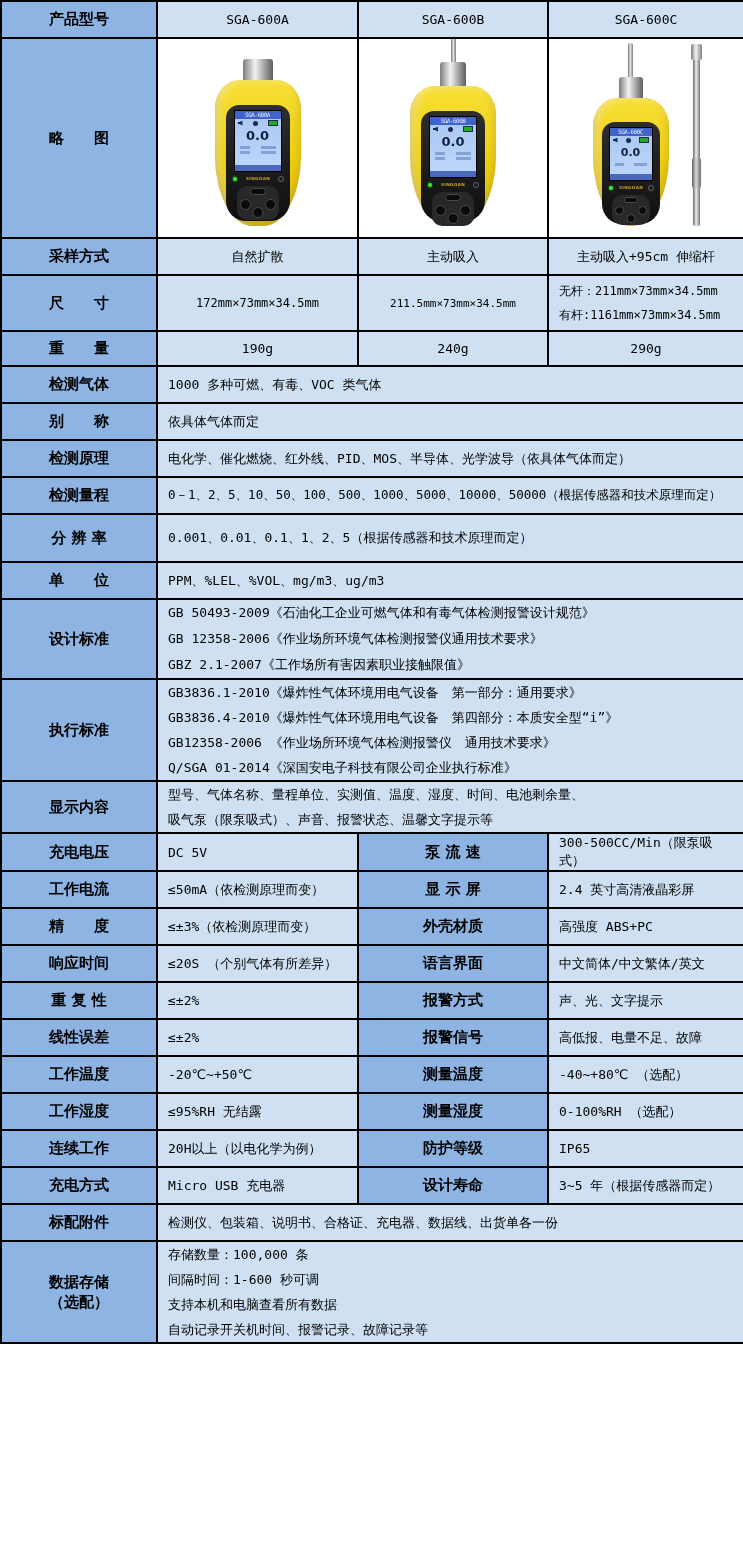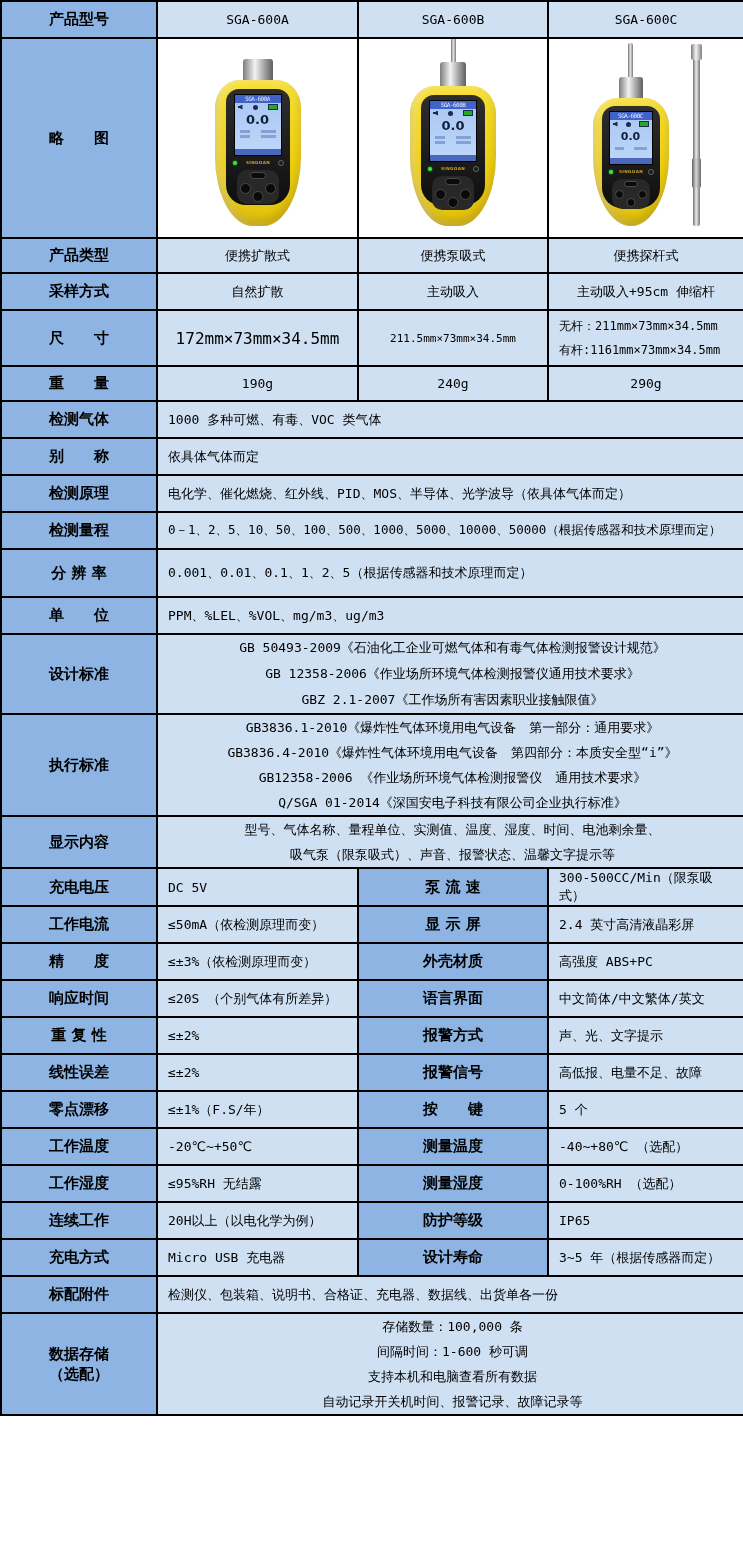--- a/index.html
+++ b/index.html
@@ -9,36 +9,36 @@
   table.spec th, table.spec td { border:2px solid #000; padding:0; overflow:hidden; vertical-align:middle; box-sizing:border-box; }
 
   .lbl { background:#8DB4E2; font-weight:700; font-size:15px; text-align:center; line-height:1.35;margin-left:8px; }
   .val { background:#CFE0F3; font-size:13px; font-family:"DejaVu Sans Mono","DejaVu Sans",monospace; }
   .c { text-align:center; }
   .l { text-align:left; padding-left:10px !important; padding-right:6px !important; }
 
   .h35{height:35px}.h36{height:48px}.h37{height:37px}.h50{height:50px}
   .h56{height:56px}.h80{height:80px}.h100{height:100px}.h200{height:200px}
 
-  .lines div { line-height:25px; white-space:nowrap;text-align:center; }
+  .lines div { line-height:25px; white-space:nowrap; }
   .lines3 div { line-height:26px; }
   .two-line div { line-height:24px; white-space:nowrap; }
 
   
   .cell-img { background:#fff; }
   .devbox { height:196px; display:flex; align-items:flex-end; justify-content:center; gap:24px; padding-bottom:10px; box-sizing:border-box; }
   .device { flex:0 0 auto; }
   .probe { width:5px; height:34px; margin:0 auto; background:linear-gradient(90deg,#6f6f6f,#e8e8e8 45%,#7a7a7a); border-radius:2px 2px 0 0; }
   .cap { width:30px; height:24px; margin:0 auto; background:linear-gradient(90deg,#7d7d7d,#f2f2f2 40%,#9a9a9a 75%,#5f5f5f); border-radius:3px 3px 2px 2px; }
   .dev-b .cap { width:26px; height:27px; }
   .dev-c .cap { width:24px; height:24px; }
   .body { width:86px; height:146px; margin:-3px auto 0; background:linear-gradient(180deg,#f7df35,#eecf10 55%,#e2c30c); border-radius:24px 24px 38px 38px / 28px 28px 70px 70px; padding-top:9px; box-sizing:border-box; box-shadow:inset 0 -6px 10px rgba(120,90,0,.35), inset 4px 0 8px rgba(255,255,255,.5); }
   .dev-b .body { height:140px; }
   .dev-c .body { width:76px; height:128px; padding-top:8px; }
-  .panel { width:64px; height:116px; margin:0 auto; background:linear-gradient(180deg,#2e2e2e,#0e0e0e); border-radius:13px 13px 20px 20px; padding-top:5px; box-sizing:border-box; }
+  .panel { width:64px; height:116px; margin:16px auto; background:linear-gradient(180deg,#2e2e2e,#0e0e0e); border-radius:13px 13px 20px 20px; padding-top:5px; box-sizing:border-box; }
   .dev-b .panel { height:110px; }
   .dev-c .panel { width:58px; height:102px; }
   .screen { width:48px; height:62px; margin:0 auto; background:linear-gradient(180deg,#a9c7f3,#bed7fa); border:1px solid #000; display:flex; flex-direction:column; overflow:hidden; box-sizing:border-box; }
   .dev-c .screen { width:44px; height:54px; }
   .scr-title { flex:0 0 8px; background:#3f63c8; color:#eaf1ff; font-size:6px; line-height:8px; text-align:center; font-family:"DejaVu Sans Mono",monospace; letter-spacing:-0.5px; }
   .scr-icons { flex:0 0 8px; display:flex; align-items:center; justify-content:space-between; padding:0 3px; }
   .ic-speaker { width:5px; height:5px; background:#1c2a4d; clip-path:polygon(0 30%,40% 30%,100% 0,100% 100%,40% 70%,0 70%); }
   .ic-fan { width:5px; height:5px; background:#1c2a4d; border-radius:50%; }
   .ic-batt { width:8px; height:4px; background:#23a923; border:1px solid #1c2a4d; }
   .scr-value { flex:0 0 17px; font-size:13px; line-height:17px; font-weight:700; color:#101f3c; text-align:center; }
@@ -183,37 +183,31 @@
                     <span class="btn btn-down"></span>
                   </div>
               </div>
             </div>
           </div>
           <div class="rod"></div>
         </div>
       </td>
     </tr>
 
-    <tr class="h35">
-      <th class="lbl">产品类型</th>
-      <td class="val c">便携扩散式</td>
-      <td class="val c">便携泵吸式</td>
-      <td class="val c">便携探杆式</td>
-    </tr>
 
     <tr class="h37">
       <th class="lbl">采样方式</th>
       <td class="val c">自然扩散</td>
       <td class="val c">主动吸入</td>
       <td class="val c">主动吸入+95cm 伸缩杆</td>
     </tr>
 
     <tr class="h56">
       <th class="lbl">尺　　寸</th>
-      <td class="val c" style="font-size:16px">172mm×73mm×34.5mm</td>
+      <td class="val c" style="font-size:12px">172mm×73mm×34.5mm</td>
       <td class="val c" style="font-size:11px">211.5mm×73mm×34.5mm</td>
       <td class="val l two-line" style="font-size:12px">
         <div>无杆：211mm×73mm×34.5mm</div>
         <div>有杆:1161mm×73mm×34.5mm</div>
       </td>
     </tr>
 
 
     <tr class="h35">
       <th class="lbl">重　　量</th>
@@ -302,26 +296,20 @@
       <th class="lbl">重 复 性</th>
       <td class="val l">≤±2%</td>
       <th class="lbl">报警方式</th>
       <td class="val l">声、光、文字提示</td>
     </tr>
     <tr class="h37">
       <th class="lbl">线性误差</th>
       <td class="val l">≤±2%</td>
       <th class="lbl">报警信号</th>
       <td class="val l">高低报、电量不足、故障</td>
-    </tr>
-    <tr class="h37">
-      <th class="lbl">零点漂移</th>
-      <td class="val l">≤±1%（F.S/年）</td>
-      <th class="lbl">按　　键</th>
-      <td class="val l">5 个</td>
     </tr>
     <tr class="h37">
       <th class="lbl">工作温度</th>
       <td class="val l">-20℃~+50℃</td>
       <th class="lbl">测量温度</th>
       <td class="val l">-40~+80℃ （选配）</td>
     </tr>
     <tr class="h37">
       <th class="lbl">工作湿度</th>
       <td class="val l">≤95%RH 无结露</td>

